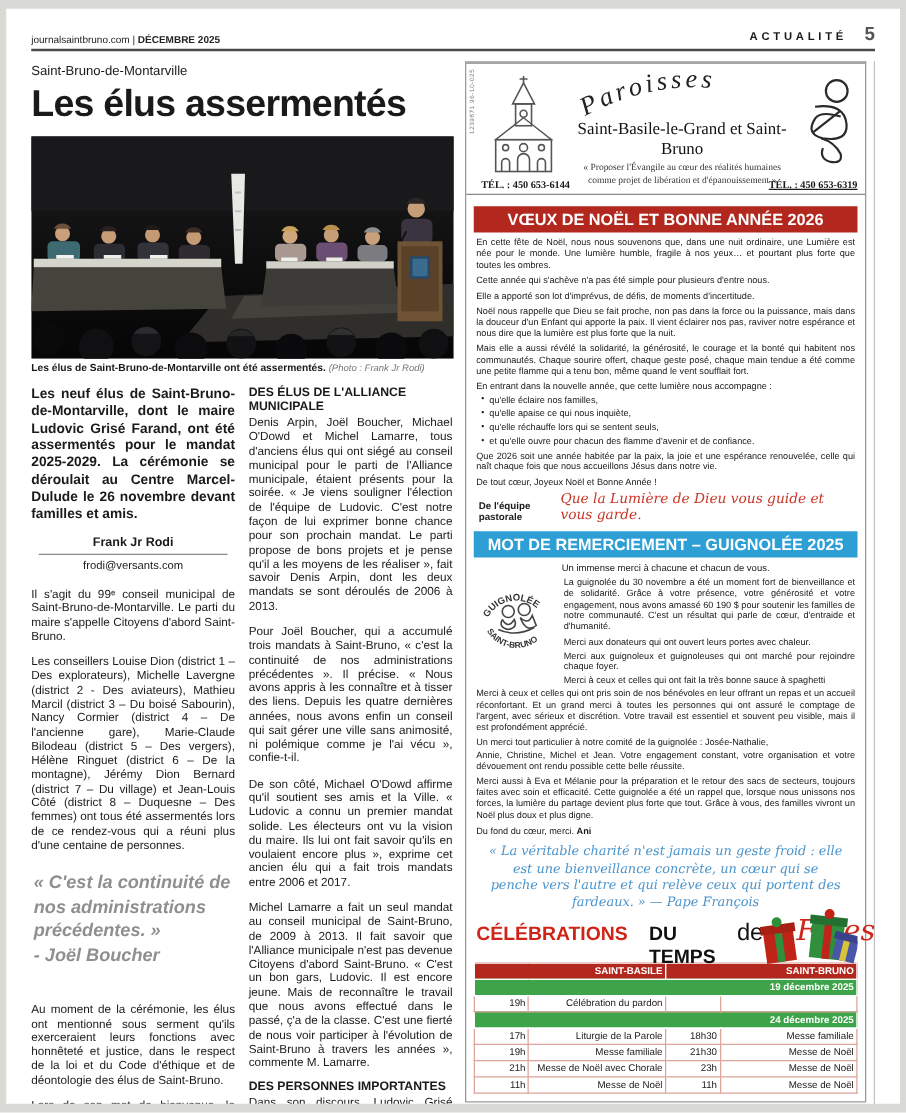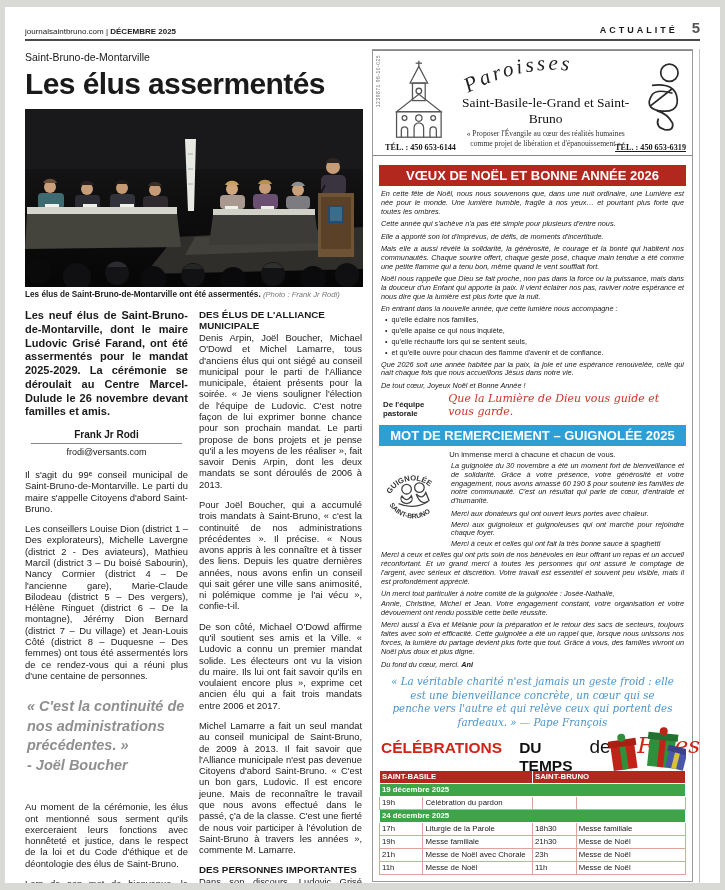--- a/index.html
+++ b/index.html
@@ -49,21 +49,21 @@
   .parish-name { font-family:"Liberation Serif", serif; font-size:13.5px; color:#111; margin-top:-6px; }
   .parish-quote { font-family:"Liberation Serif", serif; font-size:7.6px; color:#333; line-height:1.3; margin-top:2px; }
   .tel-left { position:absolute; bottom:3px; left:12px; font-family:"Liberation Serif", serif; font-weight:bold; font-size:8.2px; }
   .tel-right { position:absolute; bottom:3px; right:6px; font-family:"Liberation Serif", serif; font-weight:bold; font-size:8.2px;text-decoration:underline; }
 
   .banner { color:#fff; font-weight:bold; text-align:center; font-size:13px; padding:3px 0; }
   .banner.red { background:var(--red); margin-top:5px; }
   .banner.blue { background:var(--blue); margin-top:7px; }
 
   .voeux { padding:4px 2px 0 2px; }
-  .ad-p { font-size:7.3px; line-height:1.22; margin-bottom:3.5px; text-align:justify;font-style:italic; }
+  .ad-p { font-size:7.3px; line-height:1.22; margin-bottom:3.5px; text-align:justify; }
   .bullet { display:flex; gap:4px; font-size:7.3px; line-height:1.35; margin:0 0 1px 4px; }
   .bullet .dot { font-size:7px; }
   .sig-row { display:flex; justify-content:space-between; align-items:flex-end; padding:0 2px; }
   .sig-left { font-size:7.8px; font-weight:bold; }
   .script-red { font-family:"DejaVu Serif", serif; font-style:italic; color:var(--scriptred); font-size:11px; }
 
   .remer { padding:4px 2px 0 2px; }
   .remer-intro { text-align:center; font-size:7.6px; margin-bottom:3px; }
   .remer-flex { display:flex; gap:6px; }
   .remer-flex .glogo { flex:none; }
@@ -72,21 +72,21 @@
   .pape-quote { font-family:"DejaVu Serif", serif; font-style:italic; color:var(--scriptblue); font-size:10.3px; text-align:center; line-height:1.3; margin:6px 10px 4px 10px; }
 
   .celeb-title { display:flex; align-items:baseline; gap:17px; padding:2px 0 0 2px; position:relative; height:36px; }
   .ct-red { color:#cf2418; font-weight:bold; font-size:15.5px; }
   .ct-black { color:#111; font-weight:bold; font-size:15.5px; }
   .ct-des { color:#111; font-size:19px; }
   .ct-script { font-family:"DejaVu Serif", serif; font-style:italic; color:#cf2418; font-size:23px; line-height:0.9; }
   .gifts { position:absolute; right:0; top:-6px; }
 
   table.celeb { width:100%; border-collapse:collapse; font-size:7.8px; margin-top:1px; }
-  table.celeb th, table.celeb td { border:1px solid #dda49a; padding:1.5px 2px; text-align:left;margin-top:28px; }
+  table.celeb th, table.celeb td { border:1px solid #dda49a; padding:1.5px 2px; text-align:right;margin-top:28px; }
   table.celeb th { background:var(--red); color:#fff; font-weight:bold; font-size:7.8px; border-color:#fff; }
   tr.daterow td { background:var(--green); color:#fff; font-weight:bold; border-color:#fff; }
   td.time { width:44px; }
   td.event { width:111px; }
 </style>
 </head>
 <body>
 
 <div class="sheet">
 
@@ -270,22 +270,22 @@
           <div class="tel-right">TÉL. : 450 653-6319</div>
         </div>
 
         <div class="ad-inner">
 
           <div class="banner red">VŒUX DE NOËL ET BONNE ANNÉE 2026</div>
           <div class="voeux">
             <p class="ad-p">En cette fête de Noël, nous nous souvenons que, dans une nuit ordinaire, une Lumière est née pour le monde. Une lumière humble, fragile à nos yeux… et pourtant plus forte que toutes les ombres.</p>
             <p class="ad-p">Cette année qui s'achève n'a pas été simple pour plusieurs d'entre nous.</p>
             <p class="ad-p">Elle a apporté son lot d'imprévus, de défis, de moments d'incertitude.</p>
+            <p class="ad-p">Noël nous rappelle que Dieu se fait proche, non pas dans la force ou la puissance, mais dans la douceur d'un Enfant qui apporte la paix. Il vient éclairer nos pas, raviver notre espérance et nous dire que la lumière est plus forte que la nuit.</p>
             <p class="ad-p">Mais elle a aussi révélé la solidarité, la générosité, le courage et la bonté qui habitent nos communautés. Chaque sourire offert, chaque geste posé, chaque main tendue a été comme une petite flamme qui a tenu bon, même quand le vent soufflait fort.</p>
-            <p class="ad-p">Noël nous rappelle que Dieu se fait proche, non pas dans la force ou la puissance, mais dans la douceur d'un Enfant qui apporte la paix. Il vient éclairer nos pas, raviver notre espérance et nous dire que la lumière est plus forte que la nuit.</p>
             <p class="ad-p" style="margin-bottom:1px">En entrant dans la nouvelle année, que cette lumière nous accompagne :</p>
             <div class="bullet">
                 <span class="dot">•</span>
                 <span>qu'elle éclaire nos familles,</span>
               </div>
             <div class="bullet">
                 <span class="dot">•</span>
                 <span>qu'elle apaise ce qui nous inquiète,</span>
               </div>
             <div class="bullet">

